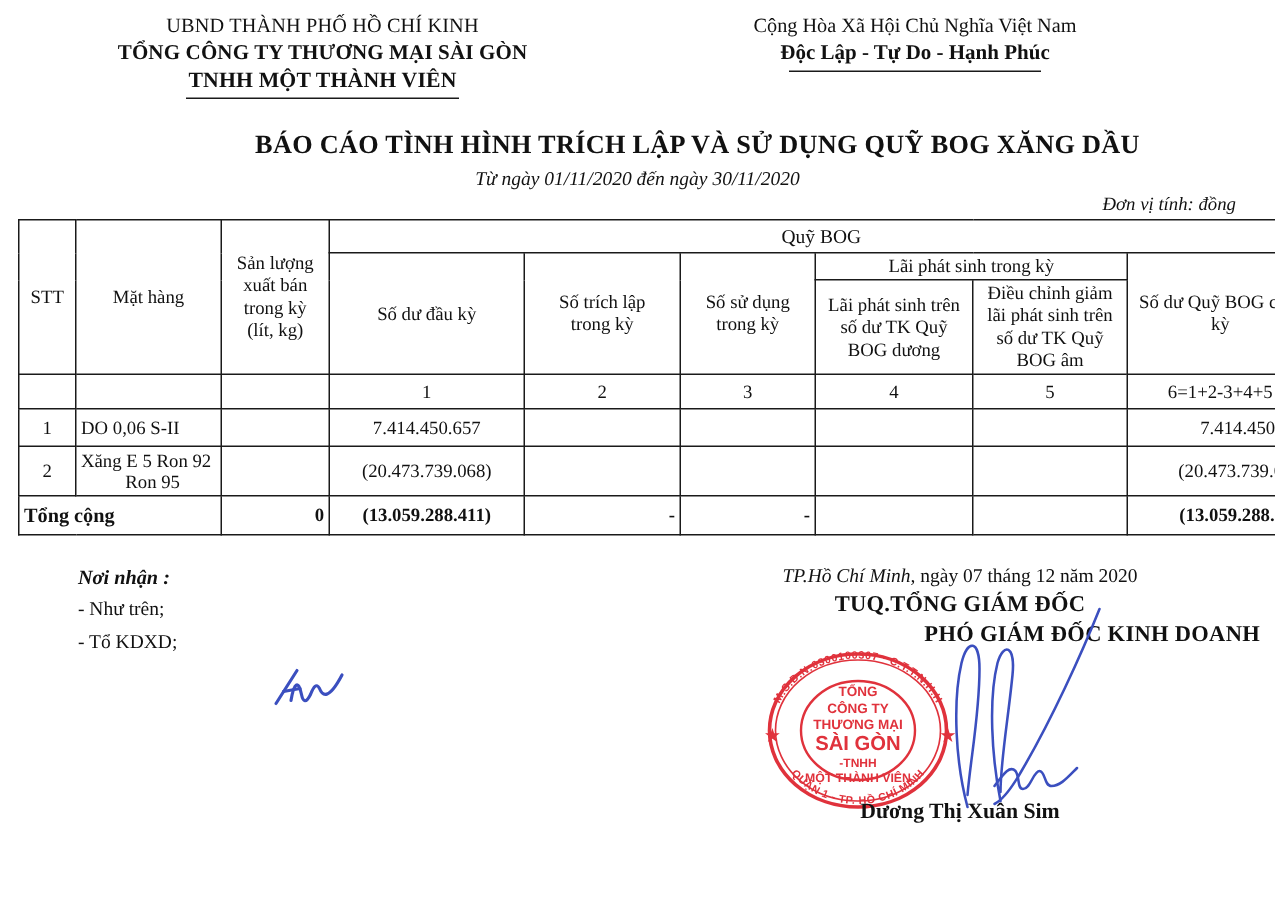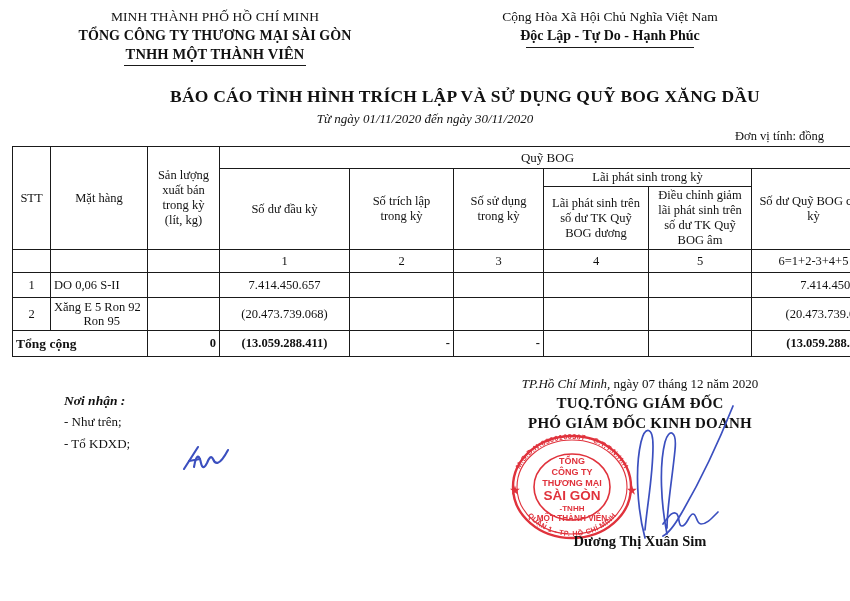--- a/index.html
+++ b/index.html
@@ -35,21 +35,21 @@
   .doc-title{
     position:absolute;left:0;top:86px;width:850px;text-align:center;
     font-size:17.5px;font-weight:bold;letter-spacing:.2px;padding-left:40px;
   }
   .doc-subtitle{
     position:absolute;left:0;top:111px;width:850px;text-align:center;
     font-size:13px;font-style:italic;
   }
   .unit-note{
     position:absolute;right:26px;top:129px;
-    font-size:12.5px;
+    font-size:12.5px;font-style:italic;
   }
 
   
   .tbl-wrap{position:absolute;left:12px;top:146px;width:827px;}
   table.report{
     border-collapse:collapse;
     width:827px;
     table-layout:fixed;
     font-size:12.5px;
   }
@@ -66,45 +66,45 @@
   td.cell-ctr{text-align:center;}
   td.cell-left{text-align:left;padding-left:4px;}
   tr.row-data td{height:22px;}
   tr.row-two td{height:30px;}
   tr.row-total td{height:23px;font-weight:bold;}
   .prod-2{display:block;line-height:14px;}
   .prod-2.ind{text-align:right;padding-right:24px;}
   td.total-label{text-align:left;font-weight:bold;font-size:13.5px;margin-top:40px;}
 
   
-  .recv{position:absolute;left:64px;top:374px;width:330px;margin-top:16px;}
+  .recv{position:absolute;left:52px;top:374px;width:330px;}
   .recv-title{font-size:13.5px;font-weight:bold;font-style:italic;line-height:21px;}
   .recv-line{font-size:13px;line-height:21.5px;}
   .recv-sig{position:absolute;left:178px;top:443px;width:60px;height:34px;}
 
   .sign-block{position:absolute;left:440px;top:374px;width:400px;text-align:center;}
   .sign-date{font-size:13px;line-height:19px;}
   .sign-date i{font-style:italic;}
   .sign-role1{font-size:15px;font-weight:bold;line-height:20px;letter-spacing:.2px;text-align:center;}
-  .sign-role2{font-size:15px;font-weight:bold;line-height:20px;letter-spacing:.2px;}
+  .sign-role2{font-size:15px;font-weight:bold;line-height:20px;letter-spacing:.2px;text-align:right;}
   .sign-name{
     position:absolute;left:440px;top:533px;width:400px;text-align:center;
     font-size:14.5px;font-weight:bold;
   }
 
   
   .seal{position:absolute;left:496px;top:432px;width:152px;height:108px;}
   .bigsig{position:absolute;left:615px;top:398px;width:140px;height:145px;}
 </style>
 </head>
 <body>
 
 <div class="doc-head">
   <div class="head-left">
-    <div class="hl-1">MINH THÀNH PHỐ HỒ CHÍ MINH</div>
+    <div class="hl-1">UBND THÀNH PHỐ HỒ CHÍ KINH</div>
     <div class="hl-2">TỔNG CÔNG TY THƯƠNG MẠI SÀI GÒN</div>
     <div><span class="hl-3">TNHH MỘT THÀNH VIÊN</span></div>
   </div>
   <div class="head-right">
     <div class="hr-1">Cộng Hòa Xã Hội Chủ Nghĩa Việt Nam</div>
     <div class="hr-2">Độc Lập - Tự Do - Hạnh Phúc</div>
     <div class="hr-rule"></div>
   </div>
 </div>
 

